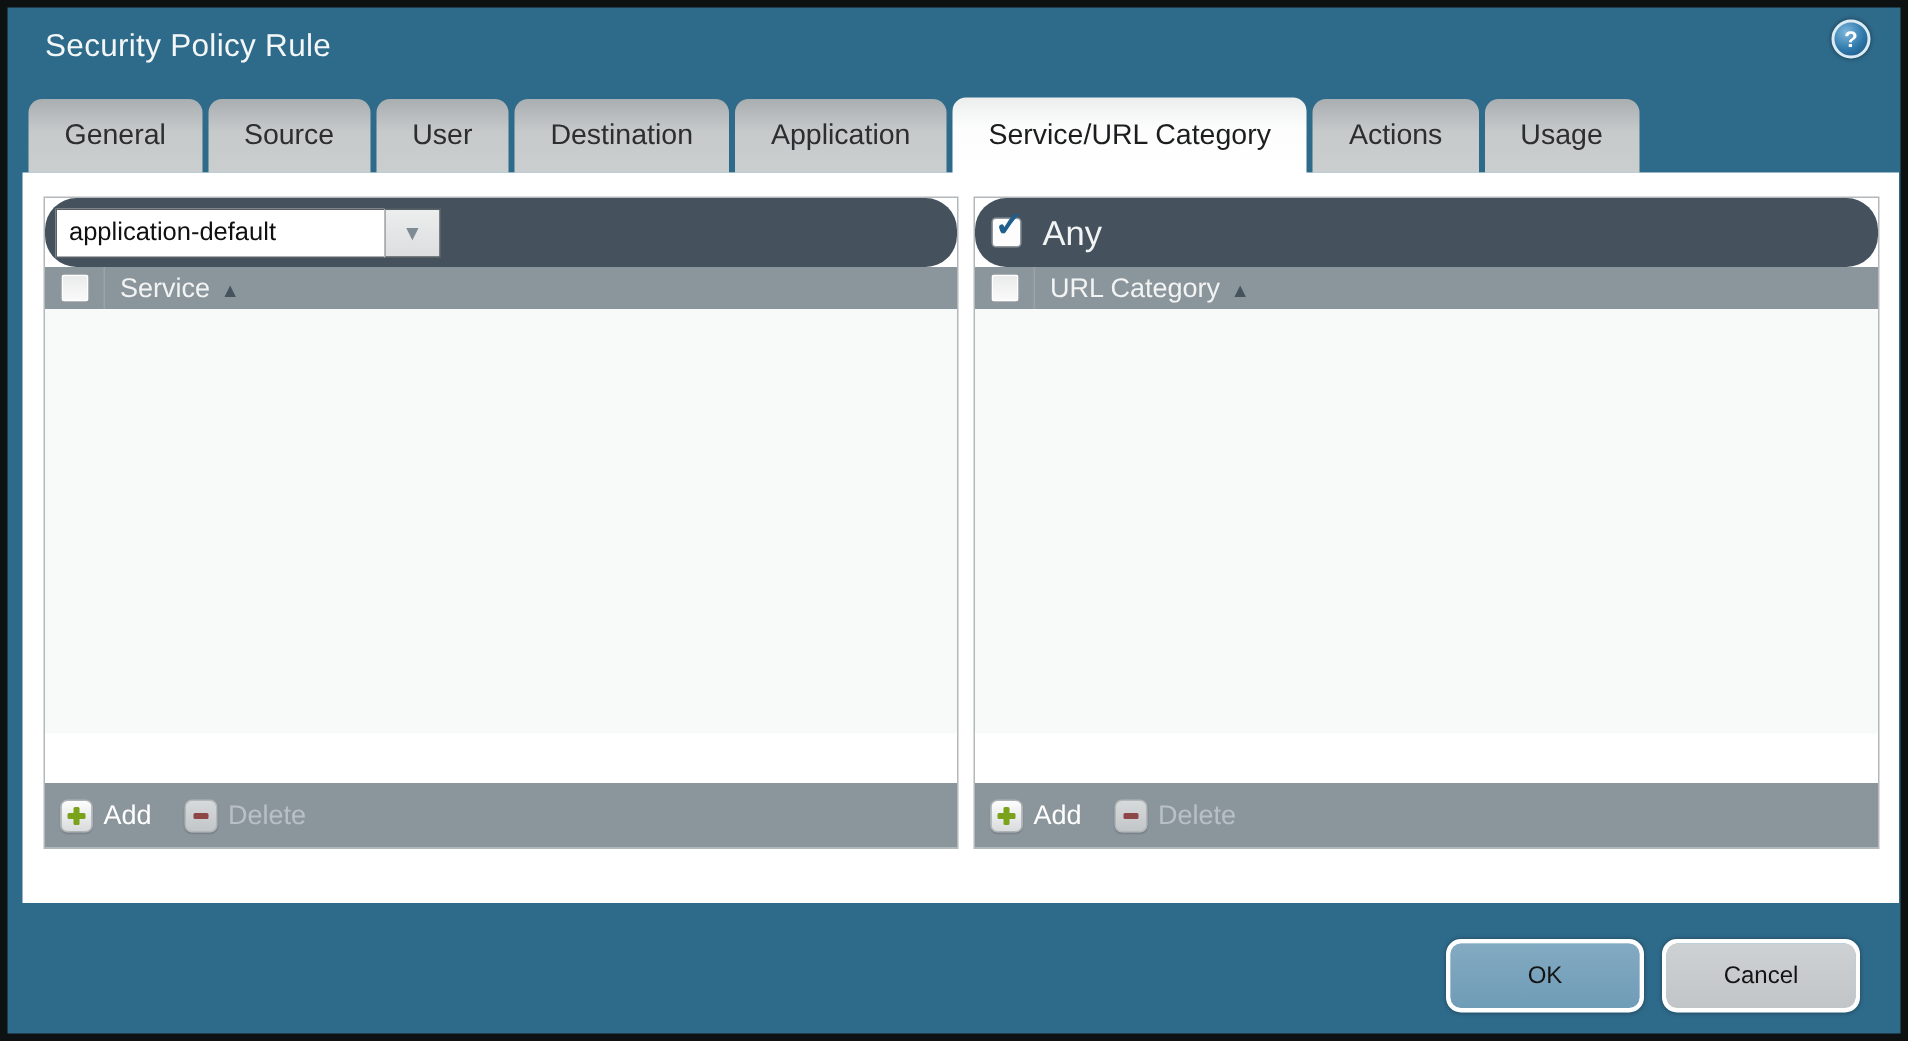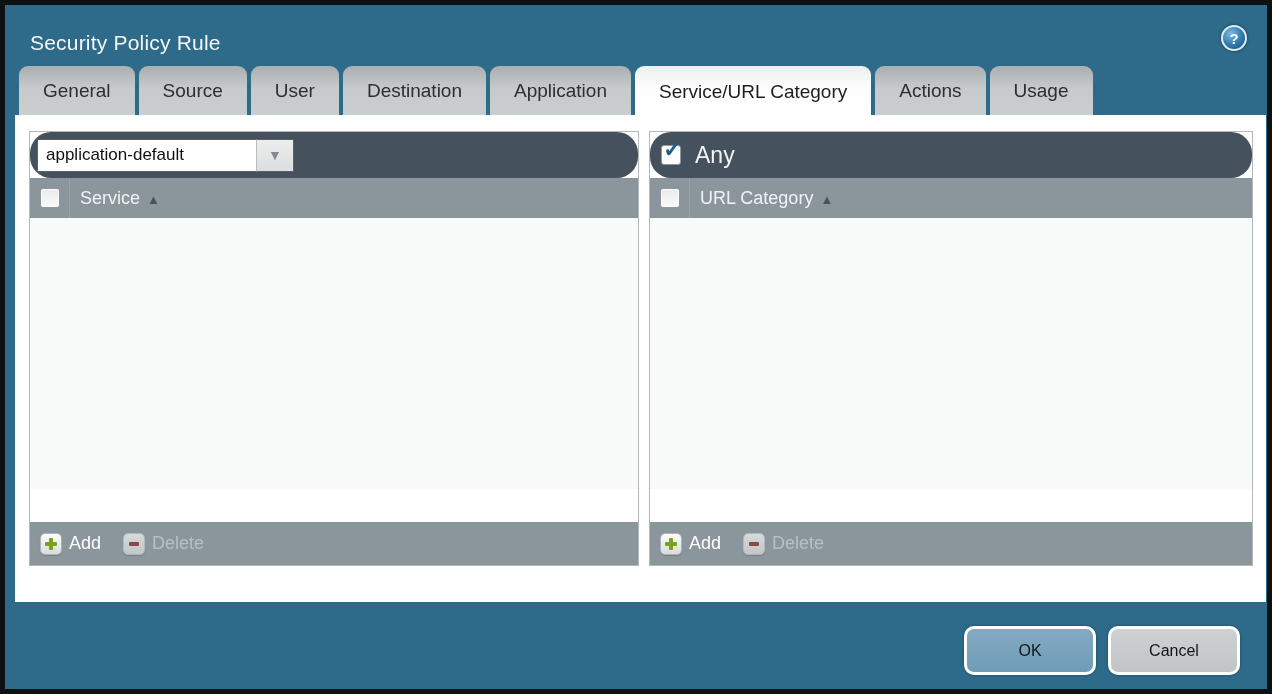--- a/index.html
+++ b/index.html
@@ -6,40 +6,40 @@
   html,body { width:1272px; height:694px; overflow:hidden; }
   body { font-family:"Liberation Sans", sans-serif; }
 
   .window {
     position:relative; width:1272px; height:694px;
     background:#2e6a89;
     border:5px solid #0e1112;
   }
 
   
-  .titlebar { position:absolute; left:0; top:12px; width:100%; height:61px; }
+  .titlebar { position:absolute; left:0; top:0; width:100%; height:61px; }
   .title {
     position:absolute; left:25px; top:14px;
     color:#f4f7f8; font-size:21px; letter-spacing:0.2px;
   }
   .help-icon {
     position:absolute; right:20px; top:8px;
     width:26px; height:26px; border-radius:50%;
     background:radial-gradient(circle at 35% 30%, #7db7dc 0%, #2f79ab 55%, #174f7d 100%);
     border:2px solid #dcebf4;
     color:#ffffff; font-size:15px; font-weight:bold;
     display:flex; align-items:center; justify-content:center;
     box-shadow:0 0 3px rgba(0,0,0,.5);
     cursor:pointer;
   }
 
   
   .tabs {
     position:absolute; left:14px; top:61px; height:49px;
-    display:flex; align-items:flex-start; gap:4px;
+    display:flex; align-items:center; gap:4px;
   }
   .tab {
     height:49px; padding:0 24px;
     display:flex; align-items:center; justify-content:center;
     background:linear-gradient(#a9aeb1 0%, #c7cacb 45%, #cbcecf 100%);
     color:#2c2e2f; font-size:19px;
     border-radius:9px 9px 0 0;
     white-space:nowrap; cursor:pointer;
   }
   .tab.active {
@@ -58,21 +58,21 @@
     border:1px solid #b3b8ba;
   }
   .panel.left  { left:14px;  width:610px; }
   .panel.right { left:634px; width:604px; }
 
   .panel-toolbar {
     height:46px; background:#45525e; flex:0 0 auto;
     display:flex; align-items:center; padding:0 7px;border-radius:21px;
   }
   .col-header {
-    height:40px; background:#8b959c; flex:0 0 auto;
+    height:28px; background:#8b959c; flex:0 0 auto;
     display:flex; align-items:center; cursor:pointer;
   }
   .cb-cell {
     width:40px; height:100%; flex:0 0 auto;
     display:flex; align-items:center; justify-content:center;
     border-right:1px solid #9aa3aa;
   }
   .col-label {
     color:#f2f4f4; font-size:18px; margin-left:10px;
   }

